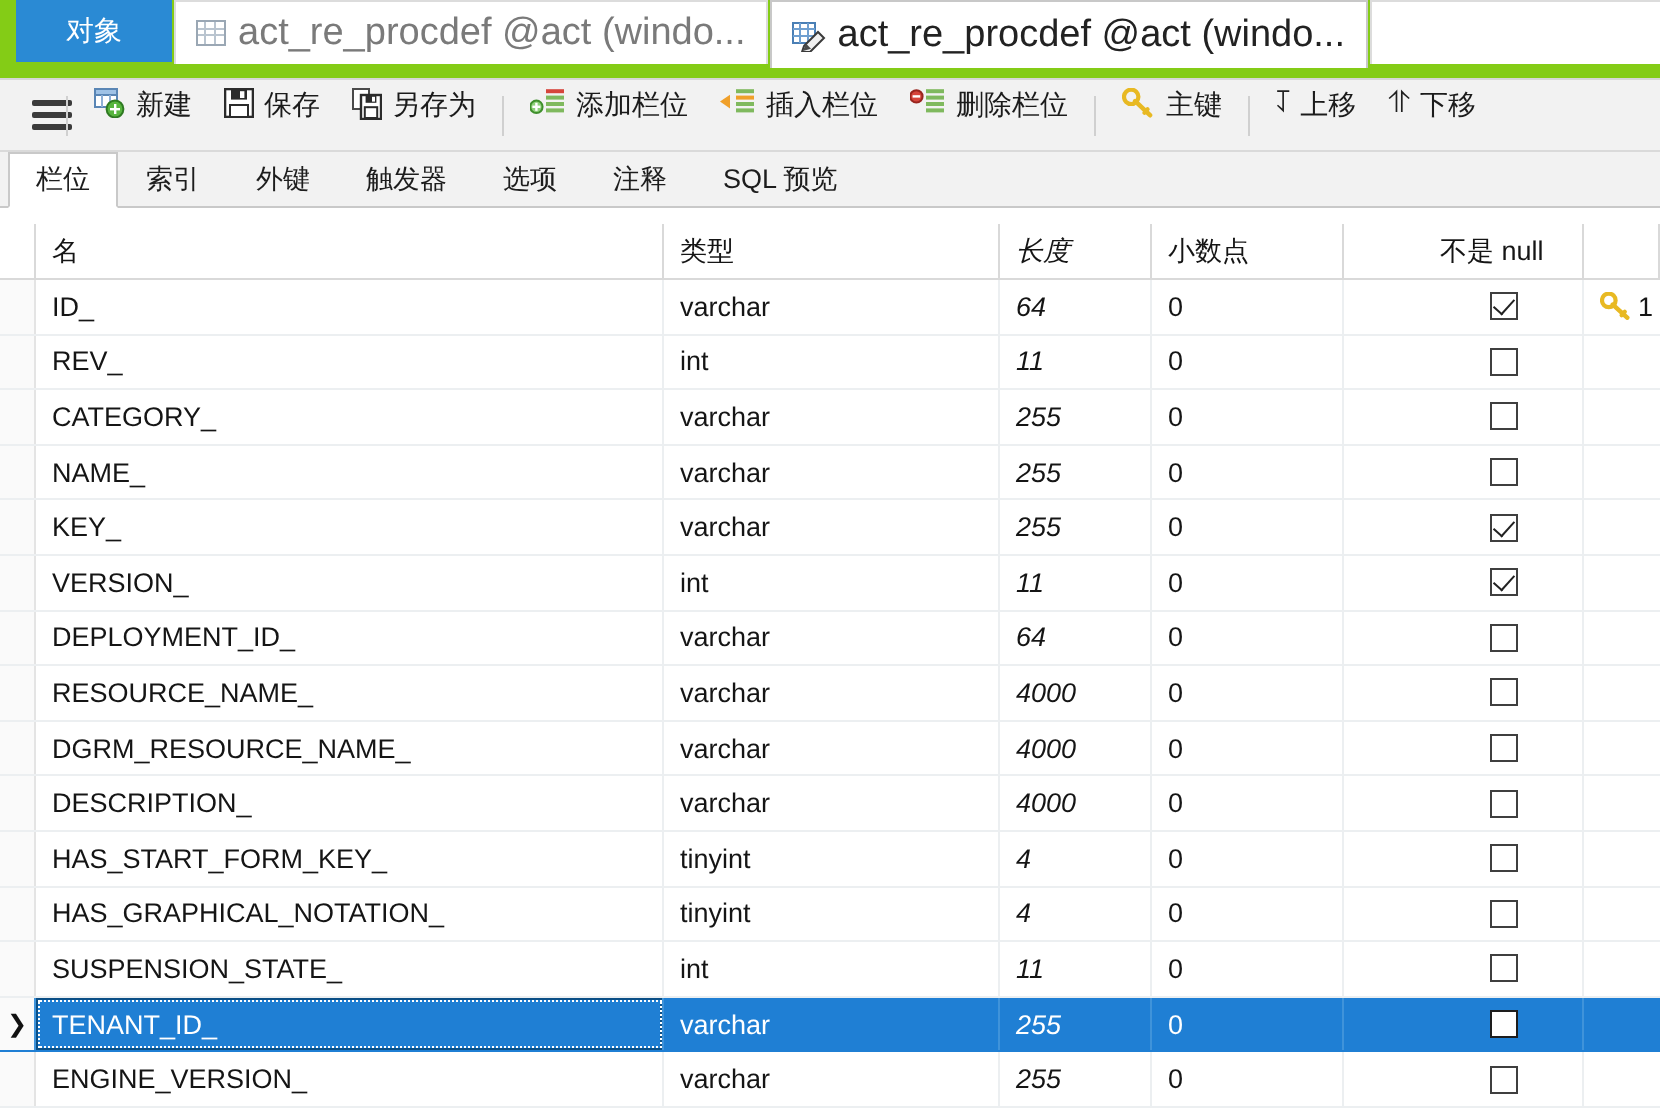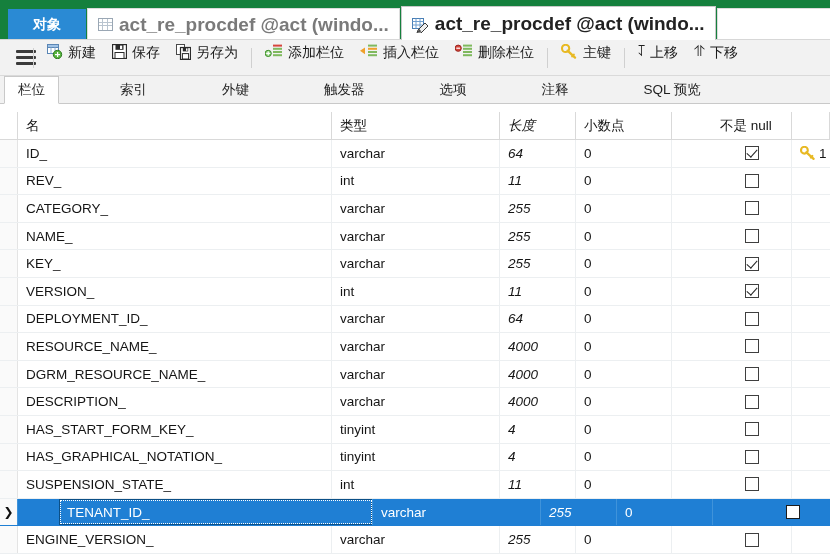--- a/index.html
+++ b/index.html
@@ -9,26 +9,24 @@
     overflow: hidden;
     background: #ffffff;
     font-family: "Liberation Sans", "DejaVu Sans", sans-serif;
     -webkit-font-smoothing: antialiased;
   }
   #app { width: 830px; height: 560px; position: relative; background:#fff; }
 
   
   .topbar {
     height: 40px;
-    background: #15803d;
+    background: #84cc16;
     display: flex;
-    align-items: flex-end;
     padding-left: 0;
     position: relative;
-    font-weight: bold;
   }
   .topbar::after {
     content:"";
     position:absolute; left:0; right:0; bottom:0; height:1px;
     background:#d7d7d7;
   }
   .wtab {
     height: 32px;
     display: flex; align-items: center;
     gap: 6px;
@@ -112,21 +110,20 @@
   .arrow-up, .arrow-dn { font-size:15px; line-height:1; color:#202020; font-family:"DejaVu Sans", sans-serif; }
 
   
   .subtabs {
     height: 28px;
     background: #f2f2f2;
     display: flex;
     align-items: stretch;
     border-bottom: 1px solid #c9c9c9;
     padding-left: 4px;
-    gap: 47px;
   }
   .stab {
     padding: 0 13px;
     display:flex; align-items:center;
     font-size: 13.5px;
     color: #1d1d1d;
     border: 1px solid transparent;
     border-bottom: none;
     position: relative;
     white-space: nowrap;
@@ -200,21 +197,20 @@
   
   .grow.sel { background: #1f7fd4; border-bottom-color:#1f7fd4; }
   .grow.sel .gcell { color:#ffffff; border-right-color:#3f93da; }
   .grow.sel .c-ind { background:#fafafa; color:#000; }
   .grow.sel .chk { border-color:#1d1d1d; background:#fff; }
   .editcell {
     position: relative;
     outline: 1px dotted #ffffff;
     outline-offset: -2px;
     box-shadow: inset 0 0 0 1px #0b4f86;
-    margin-left: 41px;
   }
   .ind-arrow { font-size: 12px; color:#111; font-family:"DejaVu Sans", sans-serif; line-height:1;}
 
   .keycell { display:flex; align-items:center; gap:2px; padding-left:8px;}
   .keynum { font-size:13.5px; color:#151515; }
 </style>
 </head>
 <body>
 
 <div id="app">

